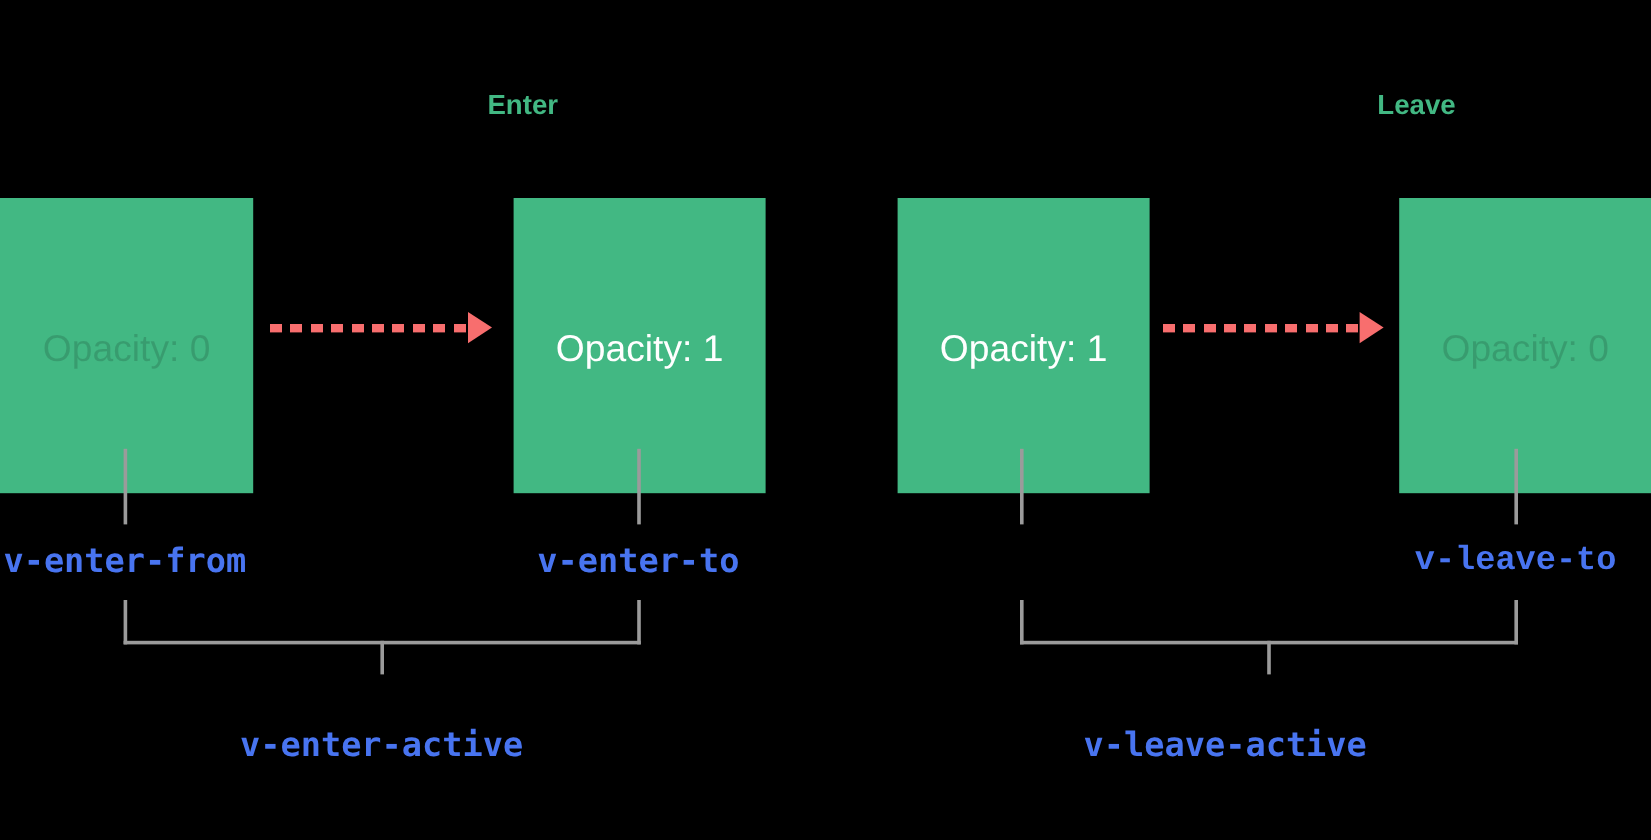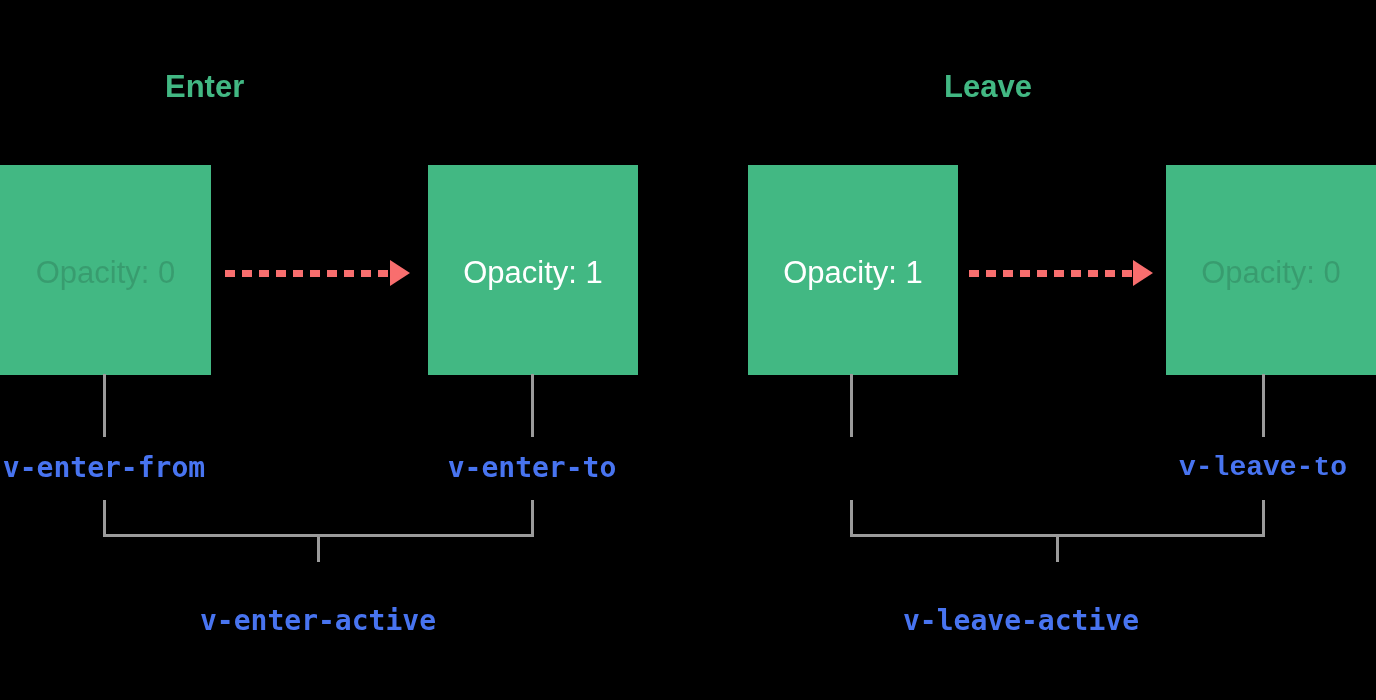--- a/index.html
+++ b/index.html
@@ -16,33 +16,33 @@
     position:relative;
     width:1376px;height:700px;
     background:var(--bg);
     overflow:hidden;
     font-family:"Liberation Sans",sans-serif;
   }
   
   .title{
     position:absolute;
     width:300px;
-    text-align:left;
+    text-align:right;
     font-weight:700;
-    font-size:31px;
+    font-size:23px;
     line-height:38px;
     color:var(--green);
   }
   #title-enter{left:165px;top:68px;}
-  #title-leave{left:944px;top:68px;}
+  #title-leave{left:913px;top:68px;}
 
   
   .box{
     position:absolute;
-    top:165px;height:210px;
+    top:165px;height:246px;
     background:var(--green);
     display:flex;align-items:center;justify-content:center;
   }
   .box .box-label{
     font-size:31px;
     line-height:36px;
     transform:translateY(3px);
     white-space:nowrap;
   }
   .box.solid .box-label{color:var(--white);}

